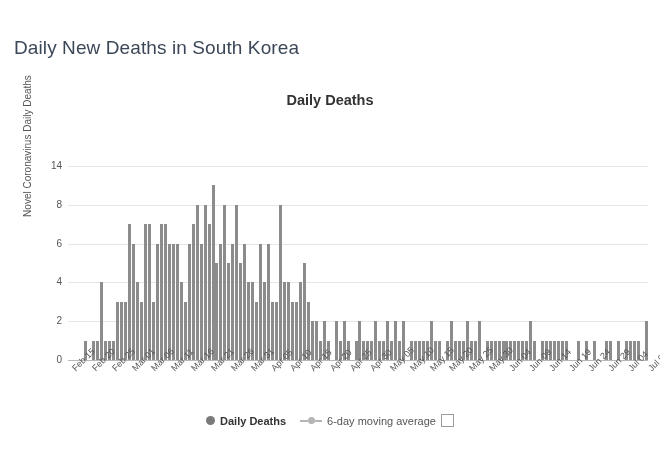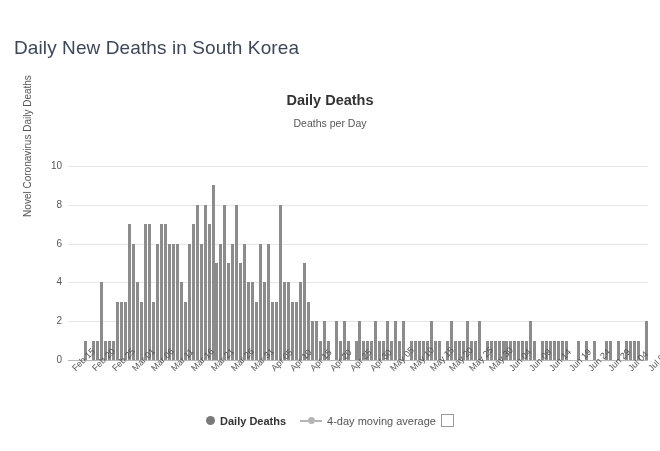--- a/index.html
+++ b/index.html
@@ -146,37 +146,36 @@
   }
 </style>
 </head>
 <body>
 
 <div class="page-title">Daily New Deaths in South Korea</div>
 
 <div class="chart-wrap">
   <div class="chart-title">Daily Deaths</div>
   <div class="chart-subtitle">
-    <div>Deaths per Day</div>
   </div>
 
   <div class="plot-area" id="plot">
     <div class="y-axis-label">Novel Coronavirus Daily Deaths</div>
   <div class="gridline" style="left: 68px; top: 282px; width: 580px;"></div>
       <div class="ytick" style="left: 38px; top: 276px;">0</div>
       <div class="gridline" style="left: 68px; top: 243.2px; width: 580px;"></div>
       <div class="ytick" style="left: 38px; top: 237.2px;">2</div>
       <div class="gridline" style="left: 68px; top: 204.4px; width: 580px;"></div>
       <div class="ytick" style="left: 38px; top: 198.4px;">4</div>
       <div class="gridline" style="left: 68px; top: 165.6px; width: 580px;"></div>
       <div class="ytick" style="left: 38px; top: 159.6px;">6</div>
       <div class="gridline" style="left: 68px; top: 126.8px; width: 580px;"></div>
       <div class="ytick" style="left: 38px; top: 120.8px;">8</div>
       <div class="gridline" style="left: 68px; top: 88px; width: 580px;"></div>
-      <div class="ytick" style="left: 38px; top: 82px;">10</div>
+      <div class="ytick" style="left: 38px; top: 82px;">14</div>
       <div class="axis-line" style="left: 68px; top: 282px; width: 580px; height: 1px;"></div>
       <div class="bar" title="Feb 19: 1" style="left: 84.3767px; top: 262.6px; height: 19.4px; background: rgb(140, 140, 140);"></div>
       <div class="bar" title="Feb 21: 1" style="left: 92.3219px; top: 262.6px; height: 19.4px; background: rgb(140, 140, 140);"></div>
       <div class="bar" title="Feb 22: 1" style="left: 96.2945px; top: 262.6px; height: 19.4px; background: rgb(140, 140, 140);"></div>
       <div class="bar" title="Feb 23: 4" style="left: 100.267px; top: 204.4px; height: 77.6px; background: rgb(140, 140, 140);"></div>
       <div class="bar" title="Feb 24: 1" style="left: 104.24px; top: 262.6px; height: 19.4px; background: rgb(140, 140, 140);"></div>
       <div class="bar" title="Feb 25: 1" style="left: 108.212px; top: 262.6px; height: 19.4px; background: rgb(140, 140, 140);"></div>
       <div class="bar" title="Feb 26: 1" style="left: 112.185px; top: 262.6px; height: 19.4px; background: rgb(140, 140, 140);"></div>
       <div class="bar" title="Feb 27: 3" style="left: 116.158px; top: 223.8px; height: 58.2px; background: rgb(140, 140, 140);"></div>
       <div class="bar" title="Feb 28: 3" style="left: 120.13px; top: 223.8px; height: 58.2px; background: rgb(140, 140, 140);"></div>
@@ -333,17 +332,17 @@
     <div class="legend-item active">
       <span class="dot"></span>
       <span>Daily Deaths</span>
     </div>
     <div class="legend-item">
       <span class="linemark">
           <span class="ln"></span>
           <span class="dt"></span>
           <span class="ln"></span>
         </span>
-      <span>4-day moving average</span>
+      <span>6-day moving average</span>
       <span class="checkbox"></span>
     </div>
   </div>
 </div>
 
 </body></html>

